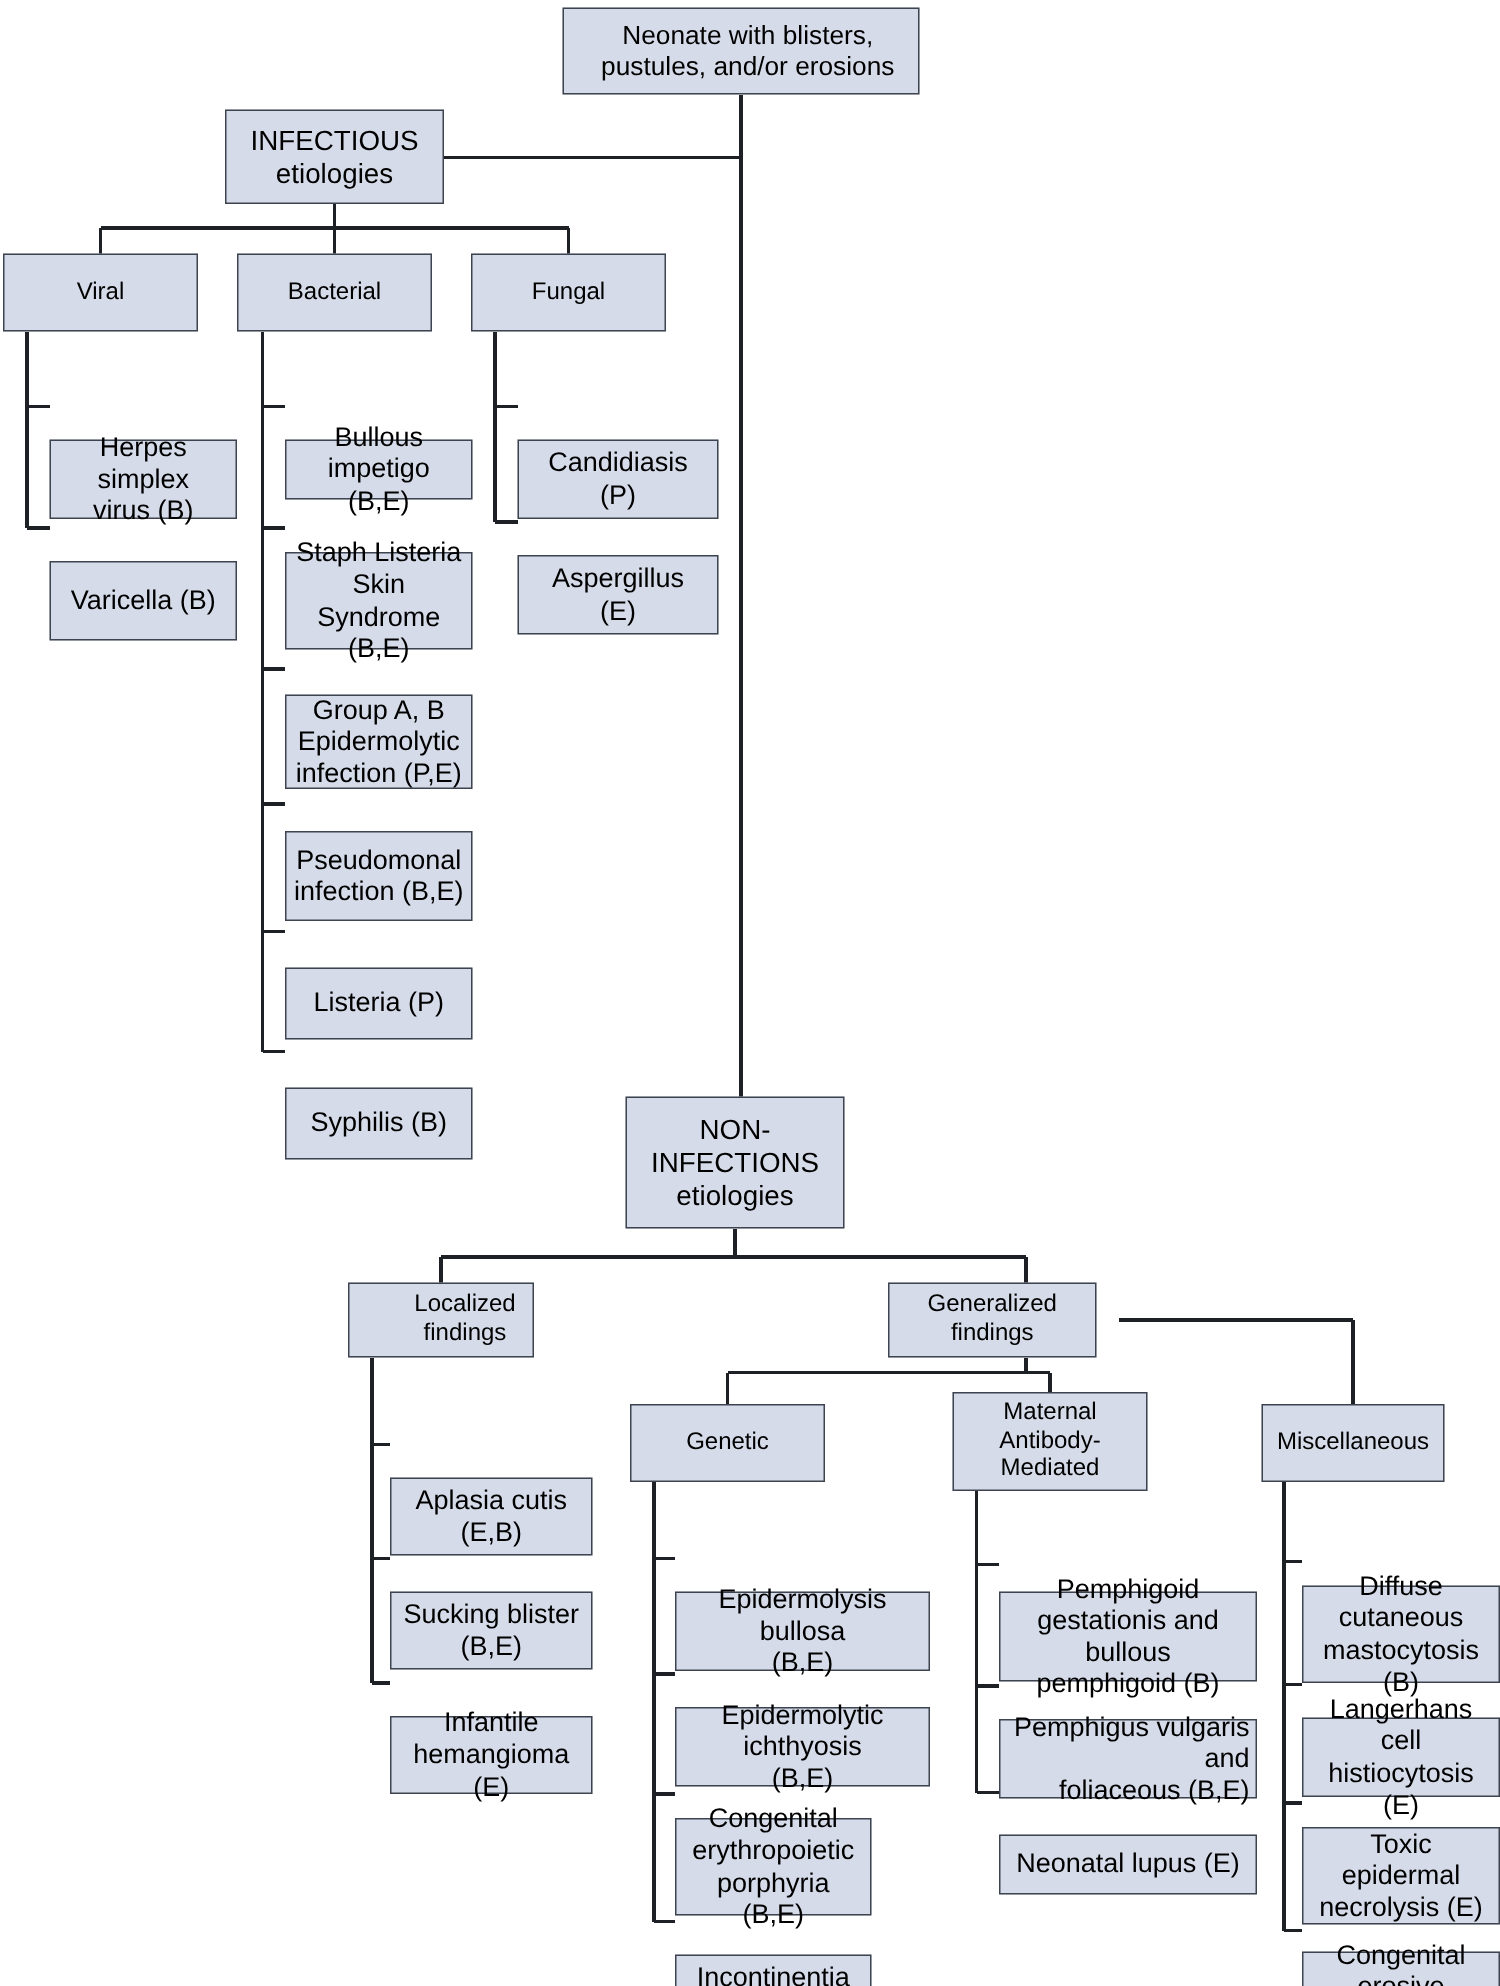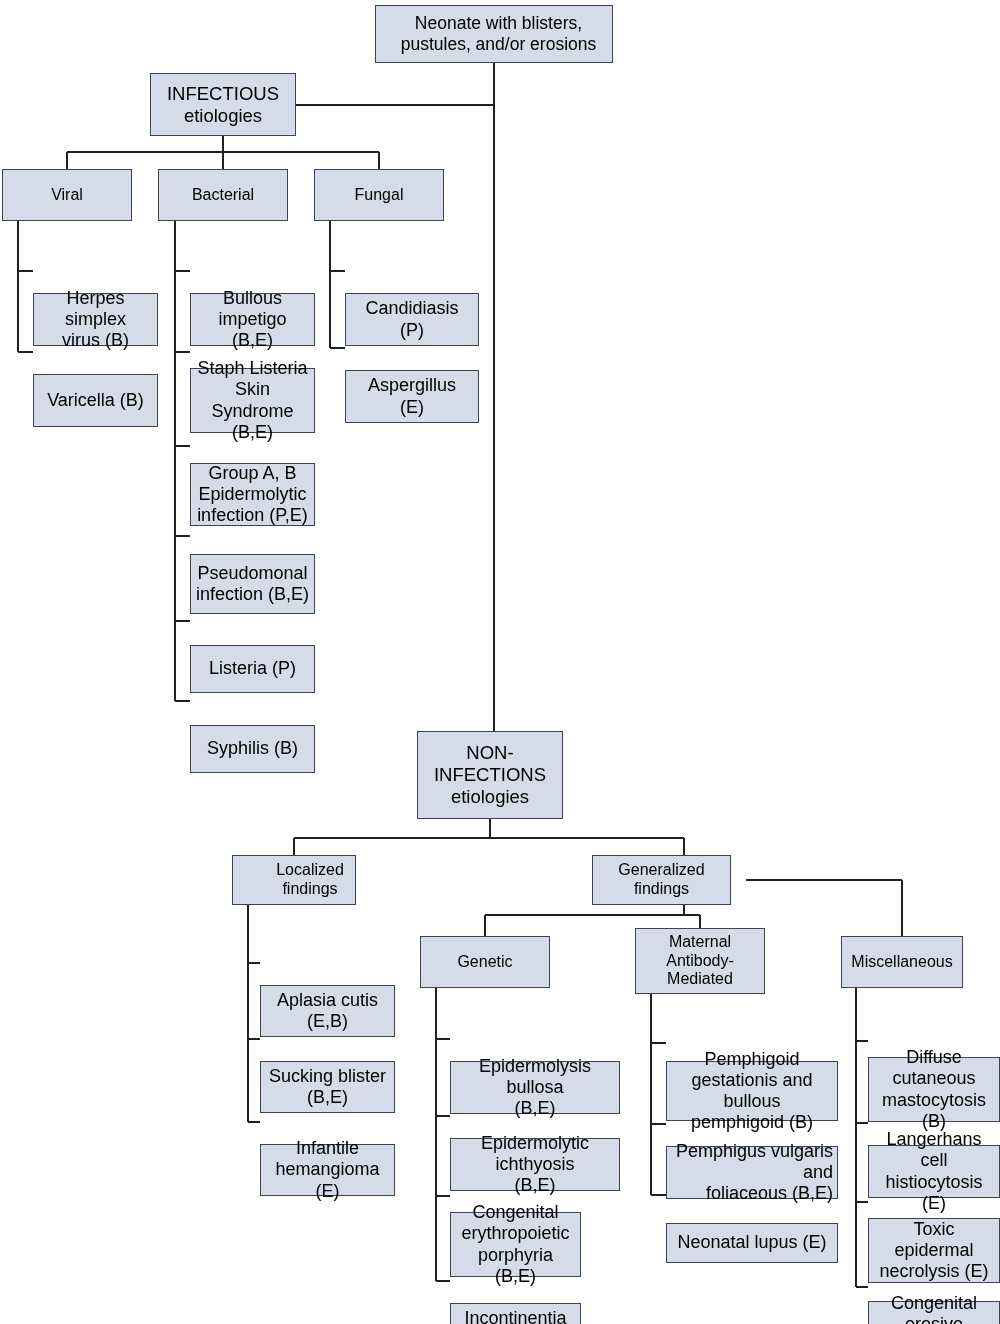--- a/index.html
+++ b/index.html
@@ -121,21 +121,21 @@
 etiologies</div>
 
   <div class="node sz-cat" style="left: 2px; top: 169px; width: 130px; height: 52px;">Viral</div>
   <div class="node sz-cat" style="left: 158px; top: 169px; width: 130px; height: 52px;">Bacterial</div>
   <div class="node sz-cat" style="left: 314px; top: 169px; width: 130px; height: 52px;">Fungal</div>
 
   <div class="node sz-leaf" style="left: 33px; top: 245px; width: 125px; height: 53px;">Herpes simplex
 virus (B)</div>
   <div class="node sz-leaf" style="left: 33px; top: 326px; width: 125px; height: 53px;">Varicella (B)</div>
 
-  <div class="node sz-leaf" style="left: 190px; top: 245px; width: 125px; height: 53px;">Bullous impetigo
+  <div class="node sz-leaf" style="left: 190px; top: 245px; width: 125px; height: 40px;">Bullous impetigo
 (B,E)</div>
   <div class="node sz-leaf" style="left: 190px; top: 320px; width: 125px; height: 65px;">Staph Listeria
 Skin Syndrome
 (B,E)</div>
   <div class="node sz-leaf" style="left: 190px; top: 415px; width: 125px; height: 63px;">Group A, B
 Epidermolytic
 infection (P,E)</div>
   <div class="node sz-leaf" style="left: 190px; top: 506px; width: 125px; height: 60px;">Pseudomonal
 infection (B,E)</div>
   <div class="node sz-leaf" style="left: 190px; top: 597px; width: 125px; height: 48px;">Listeria (P)</div>

